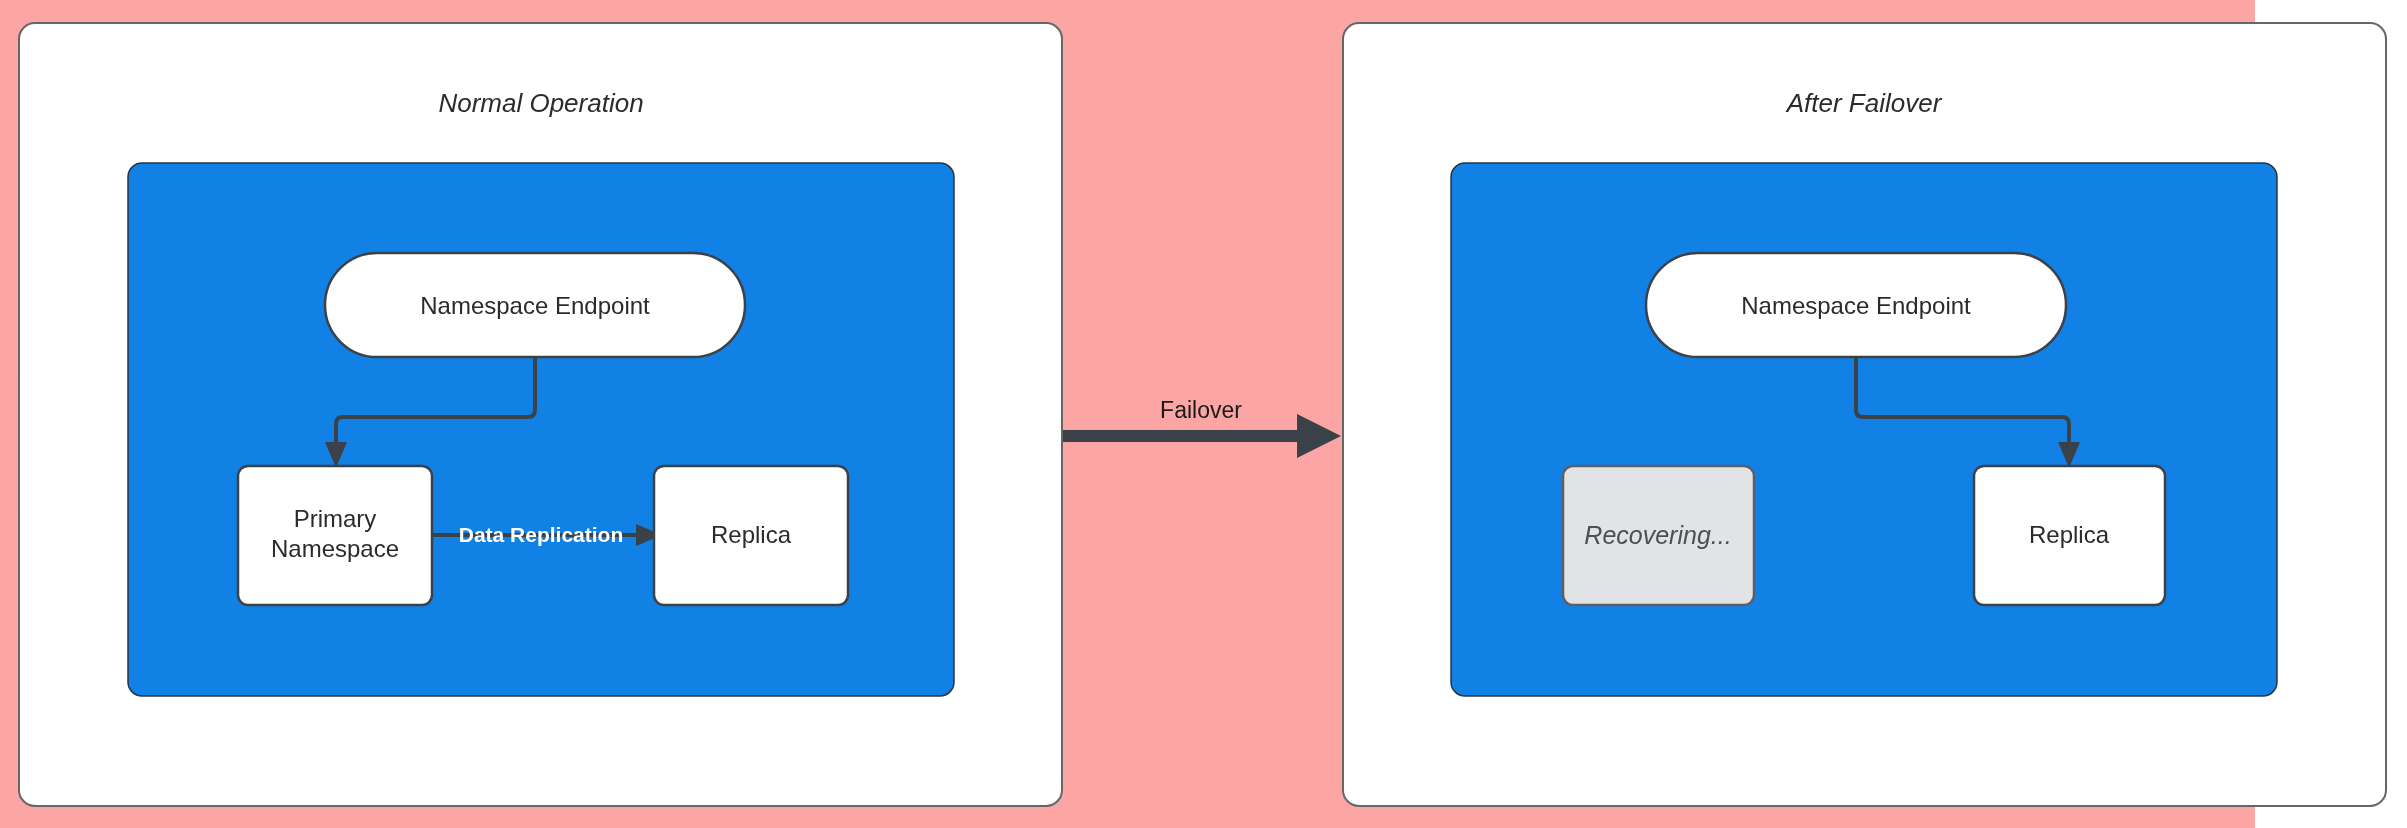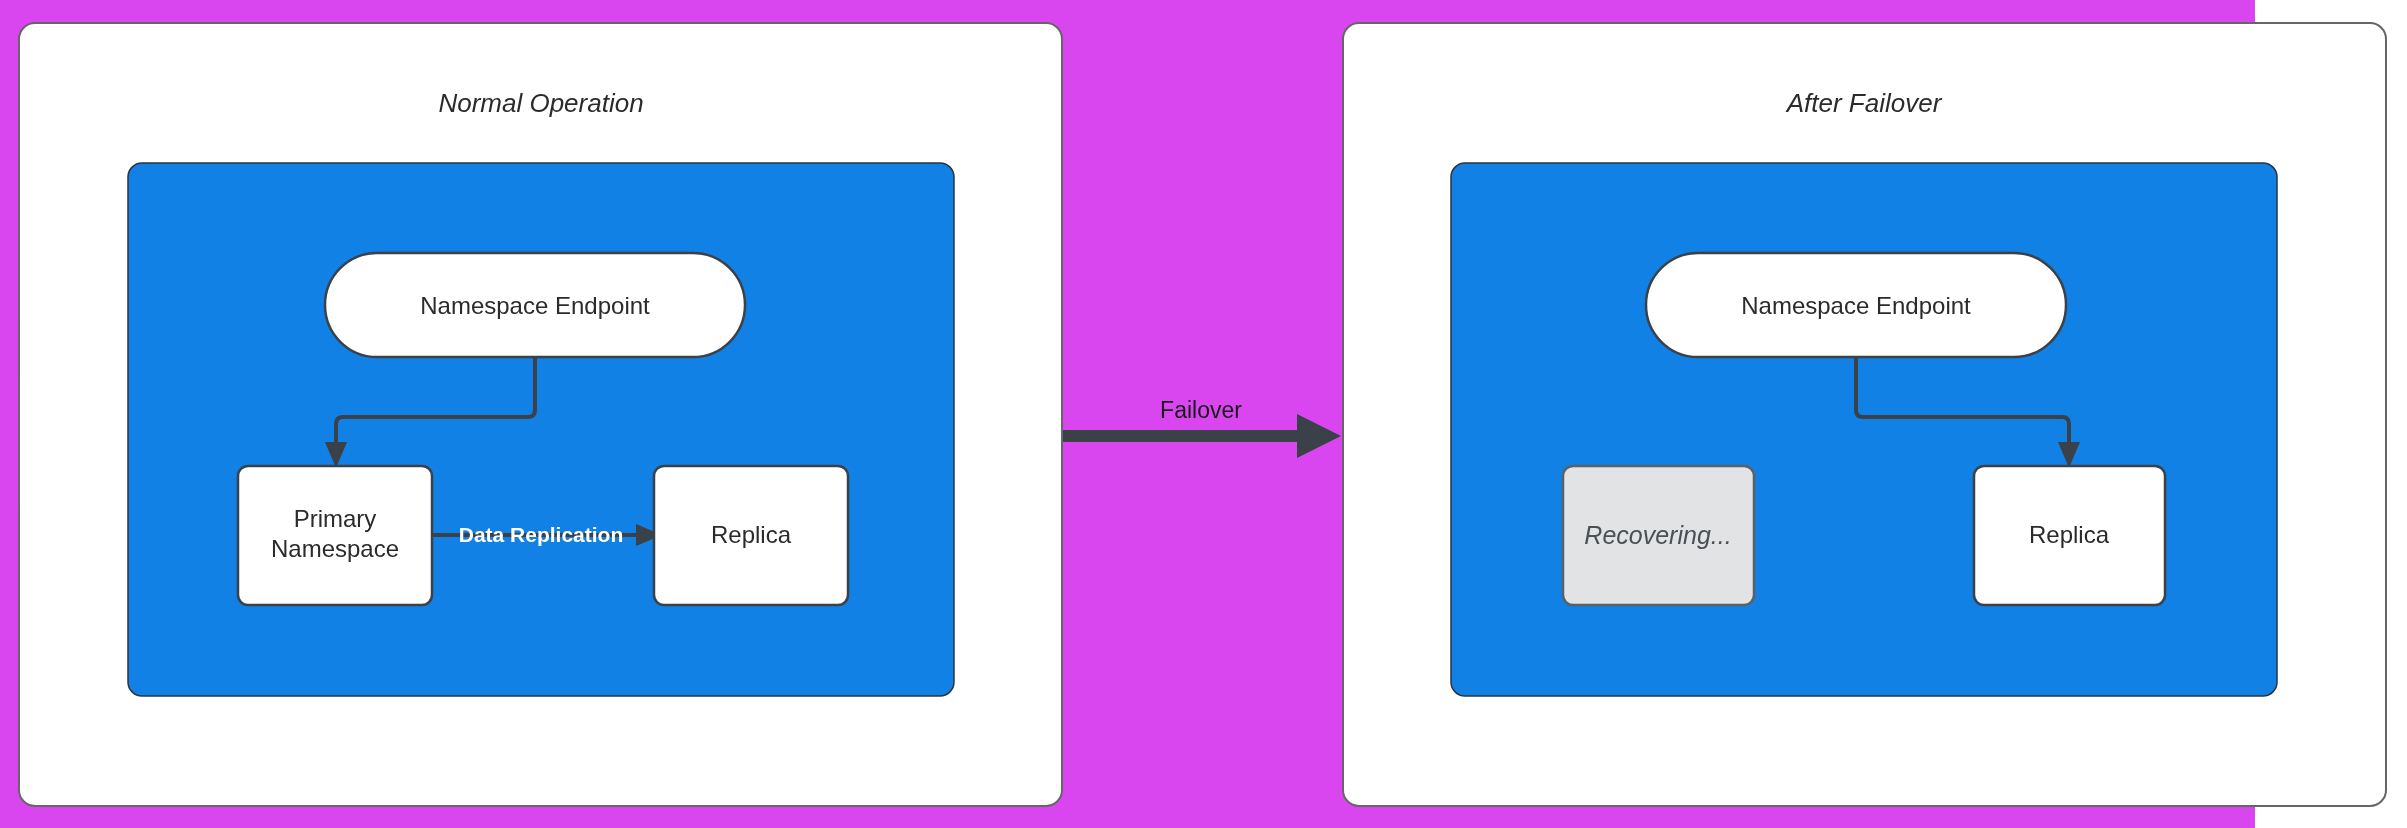--- a/index.html
+++ b/index.html
@@ -10,21 +10,21 @@
   body {
     width: 2407px;
     height: 828px;
     font-family: "Liberation Sans", sans-serif;
     overflow: hidden;
   }
   #canvas {
     position: relative;
     width: 2255px;
     height: 828px;
-    background: #d946ef;
+    background: #fca5a5;
   }
   svg.diagram {
     position: absolute;
     top: 0;
     left: 0;
     width: 2407px;
     height: 828px;
   }
   .panel-frame {
     fill: #ffffff;

